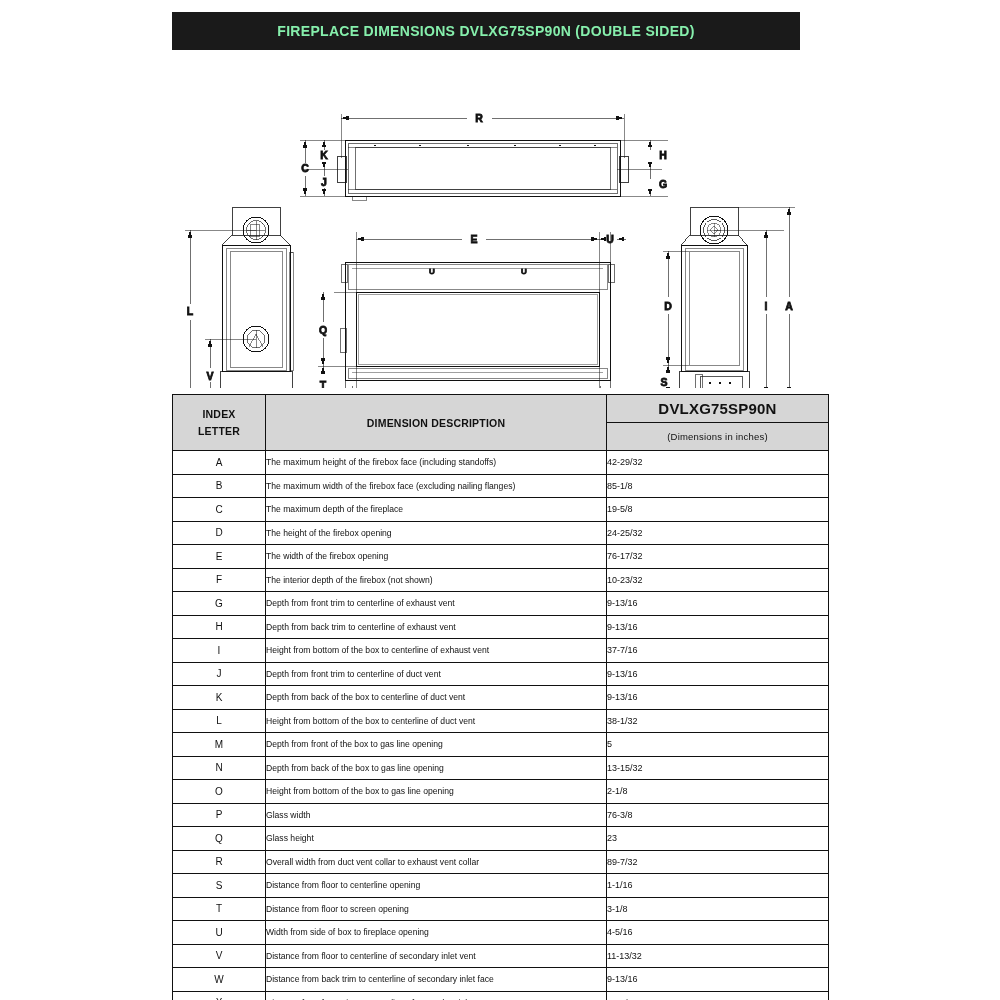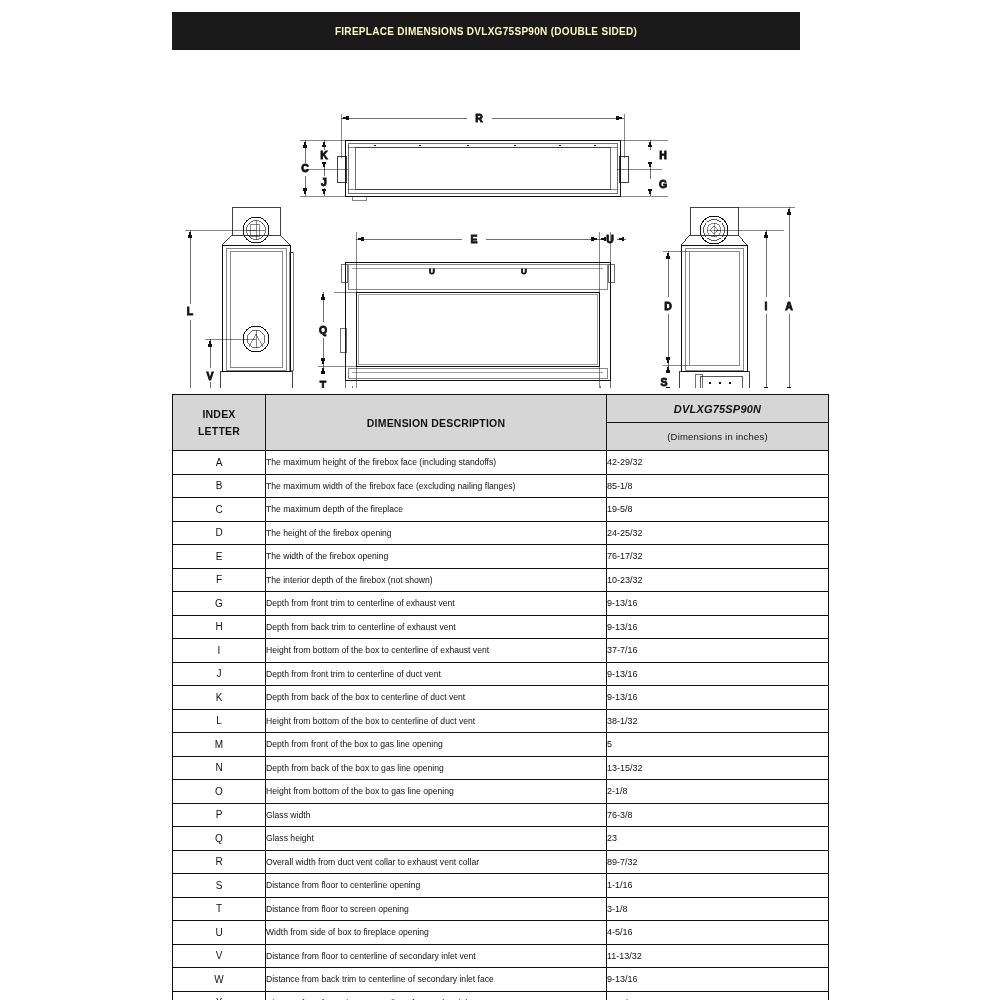--- a/index.html
+++ b/index.html
@@ -23,22 +23,22 @@
     left: 172px;
     top: 12px;
     width: 628px;
     height: 38px;
     background: #1a1a1a;
     display: flex;
     align-items: center;
     justify-content: center;
   }
   #title-bar .title-text {
-    color: #fef9c3;
-    font-size: 10px;
+    color: #86efac;
+    font-size: 14px;
     font-weight: bold;
     letter-spacing: 0.3px;
     white-space: nowrap;
   }
 
   
   #drawings {
     position: absolute;
     left: 0;
     top: 52px;
@@ -95,22 +95,21 @@
     height: 54px;
     vertical-align: middle;
   }
   th.index-head .ln { display: block; }
   th.desc-head {
     height: 54px;
     vertical-align: middle;
   }
   th.model-head {
     height: 27px;
-    font-size: 11px;
-    font-style: italic;
+    font-size: 15px;
   }
   th.units-head {
     height: 27px;
     font-size: 9.5px;
     font-weight: normal;
   }
 
   tbody td {
     height: 22.5px;
     font-size: 9px;

